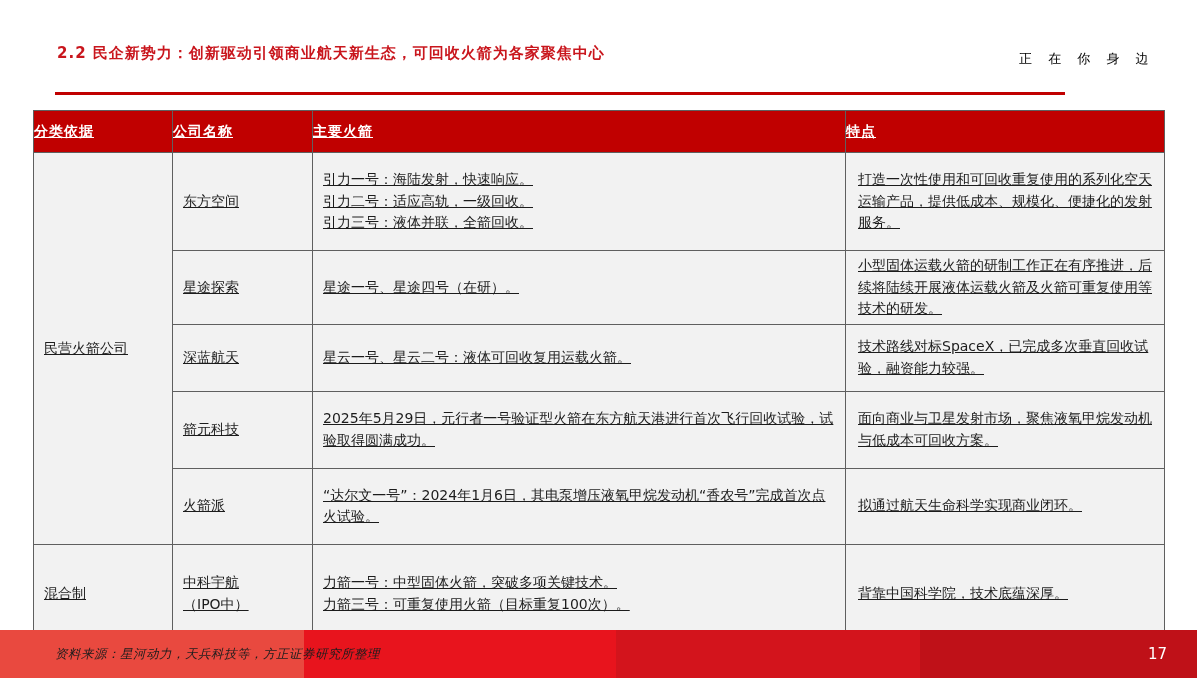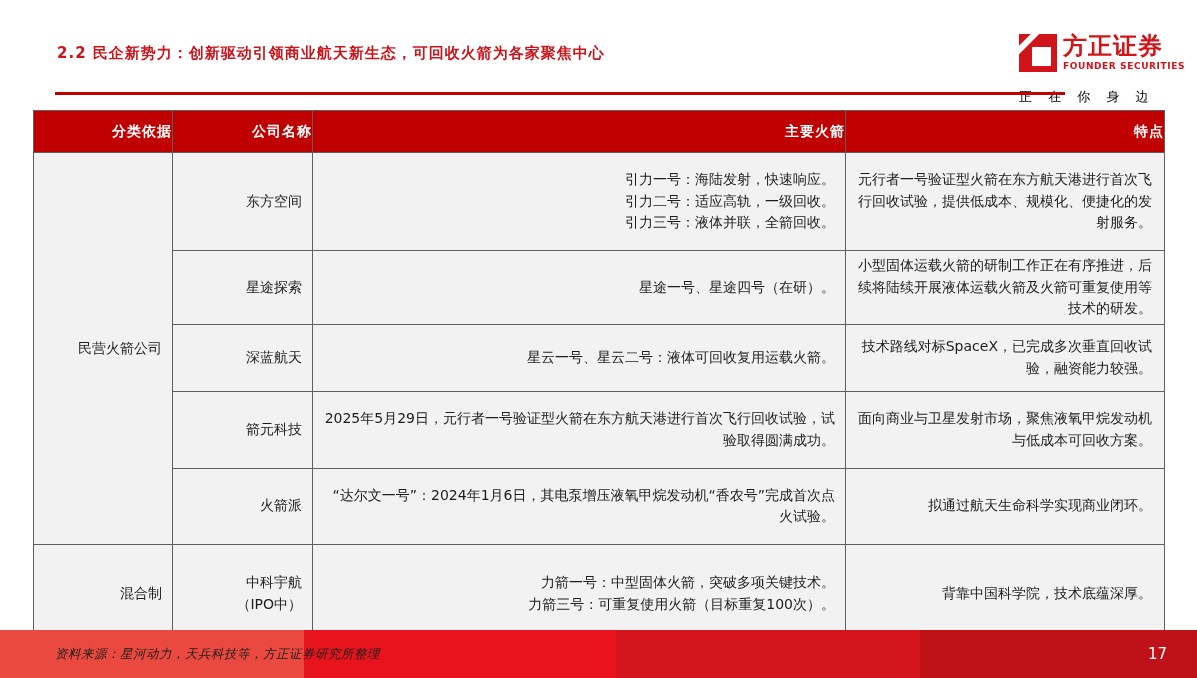--- a/index.html
+++ b/index.html
@@ -26,21 +26,21 @@
   .logo-cn { font-size:24px; font-weight:bold; color:#d01419; letter-spacing:1px; line-height:1.05; white-space:nowrap; }
   .logo-en { font-size:9px; font-weight:bold; color:#d01419; letter-spacing:0.6px; margin-top:2px; white-space:nowrap; }
   .logo-tagline { margin-top:16px; font-size:13px; color:#000000; letter-spacing:6px; white-space:nowrap; }
 
   
   .company-table {
     position:absolute; left:33px; top:110px; width:1131px;
     border-collapse:collapse; table-layout:fixed;
     font-size:14px; color:#1c1c1c;
   }
-  .company-table th, .company-table td { border:1px solid #5f5f5f; text-align:right; vertical-align:middle; }
+  .company-table th, .company-table td { border:1px solid #5f5f5f; text-align:left; vertical-align:middle;text-decoration:underline; }
   .company-table th {
     background:#c00000; color:#ffffff; font-weight:bold; font-size:14px;
     height:42px; letter-spacing:1px;
   }
   .company-table td { background:#f2f2f2; padding:16px 10px; line-height:1.55; }
   .company-table td.rockets, .company-table td.company { white-space:pre-line; }
   .r1 td { height:83px; }
   .r2 td { height:73px; }
   .r3 td { height:67px; }
   .r4 td { height:65px; }
@@ -68,27 +68,20 @@
   }
 </style>
 </head>
 <body>
 
 <div class="slide">
 
   <div class="title-row">
     <h1 class="page-title">2.2 民企新势力：创新驱动引领商业航天新生态，可回收火箭为各家聚焦中心</h1>
     <div class="logo">
-      <div class="logo-top">
-        <div class="logo-icon"></div>
-        <div class="logo-text">
-          <div class="logo-cn">方正证券</div>
-          <div class="logo-en">FOUNDER SECURITIES</div>
-        </div>
-      </div>
       <div class="logo-tagline">正 在 你 身 边</div>
     </div>
   </div>
   <div class="title-underline"></div>
 
   <table class="company-table">
     <colgroup>
       <col style="width:139px">
         <col style="width:140px">
         <col style="width:533px">
@@ -102,21 +95,21 @@
         <th>特点</th>
       </tr>
     </thead>
     <tbody>
       <tr class="r1">
         <td class="group" rowspan="5">民营火箭公司</td>
         <td class="company">东方空间</td>
         <td class="rockets">引力一号：海陆发射，快速响应。
 引力二号：适应高轨，一级回收。
 引力三号：液体并联，全箭回收。</td>
-        <td class="features">元行者一号验证型火箭在东方航天港进行首次飞行回收试验，提供低成本、规模化、便捷化的发射服务。</td>
+        <td class="features">打造一次性使用和可回收重复使用的系列化空天运输产品，提供低成本、规模化、便捷化的发射服务。</td>
       </tr>
       <tr class="r2">
         <td class="company">星途探索</td>
         <td class="rockets">星途一号、星途四号（在研）。</td>
         <td class="features">小型固体运载火箭的研制工作正在有序推进，后续将陆续开展液体运载火箭及火箭可重复使用等技术的研发。</td>
       </tr>
       <tr class="r3">
         <td class="company">深蓝航天</td>
         <td class="rockets">星云一号、星云二号：液体可回收复用运载火箭。</td>
         <td class="features">技术路线对标SpaceX，已完成多次垂直回收试验，融资能力较强。</td>

